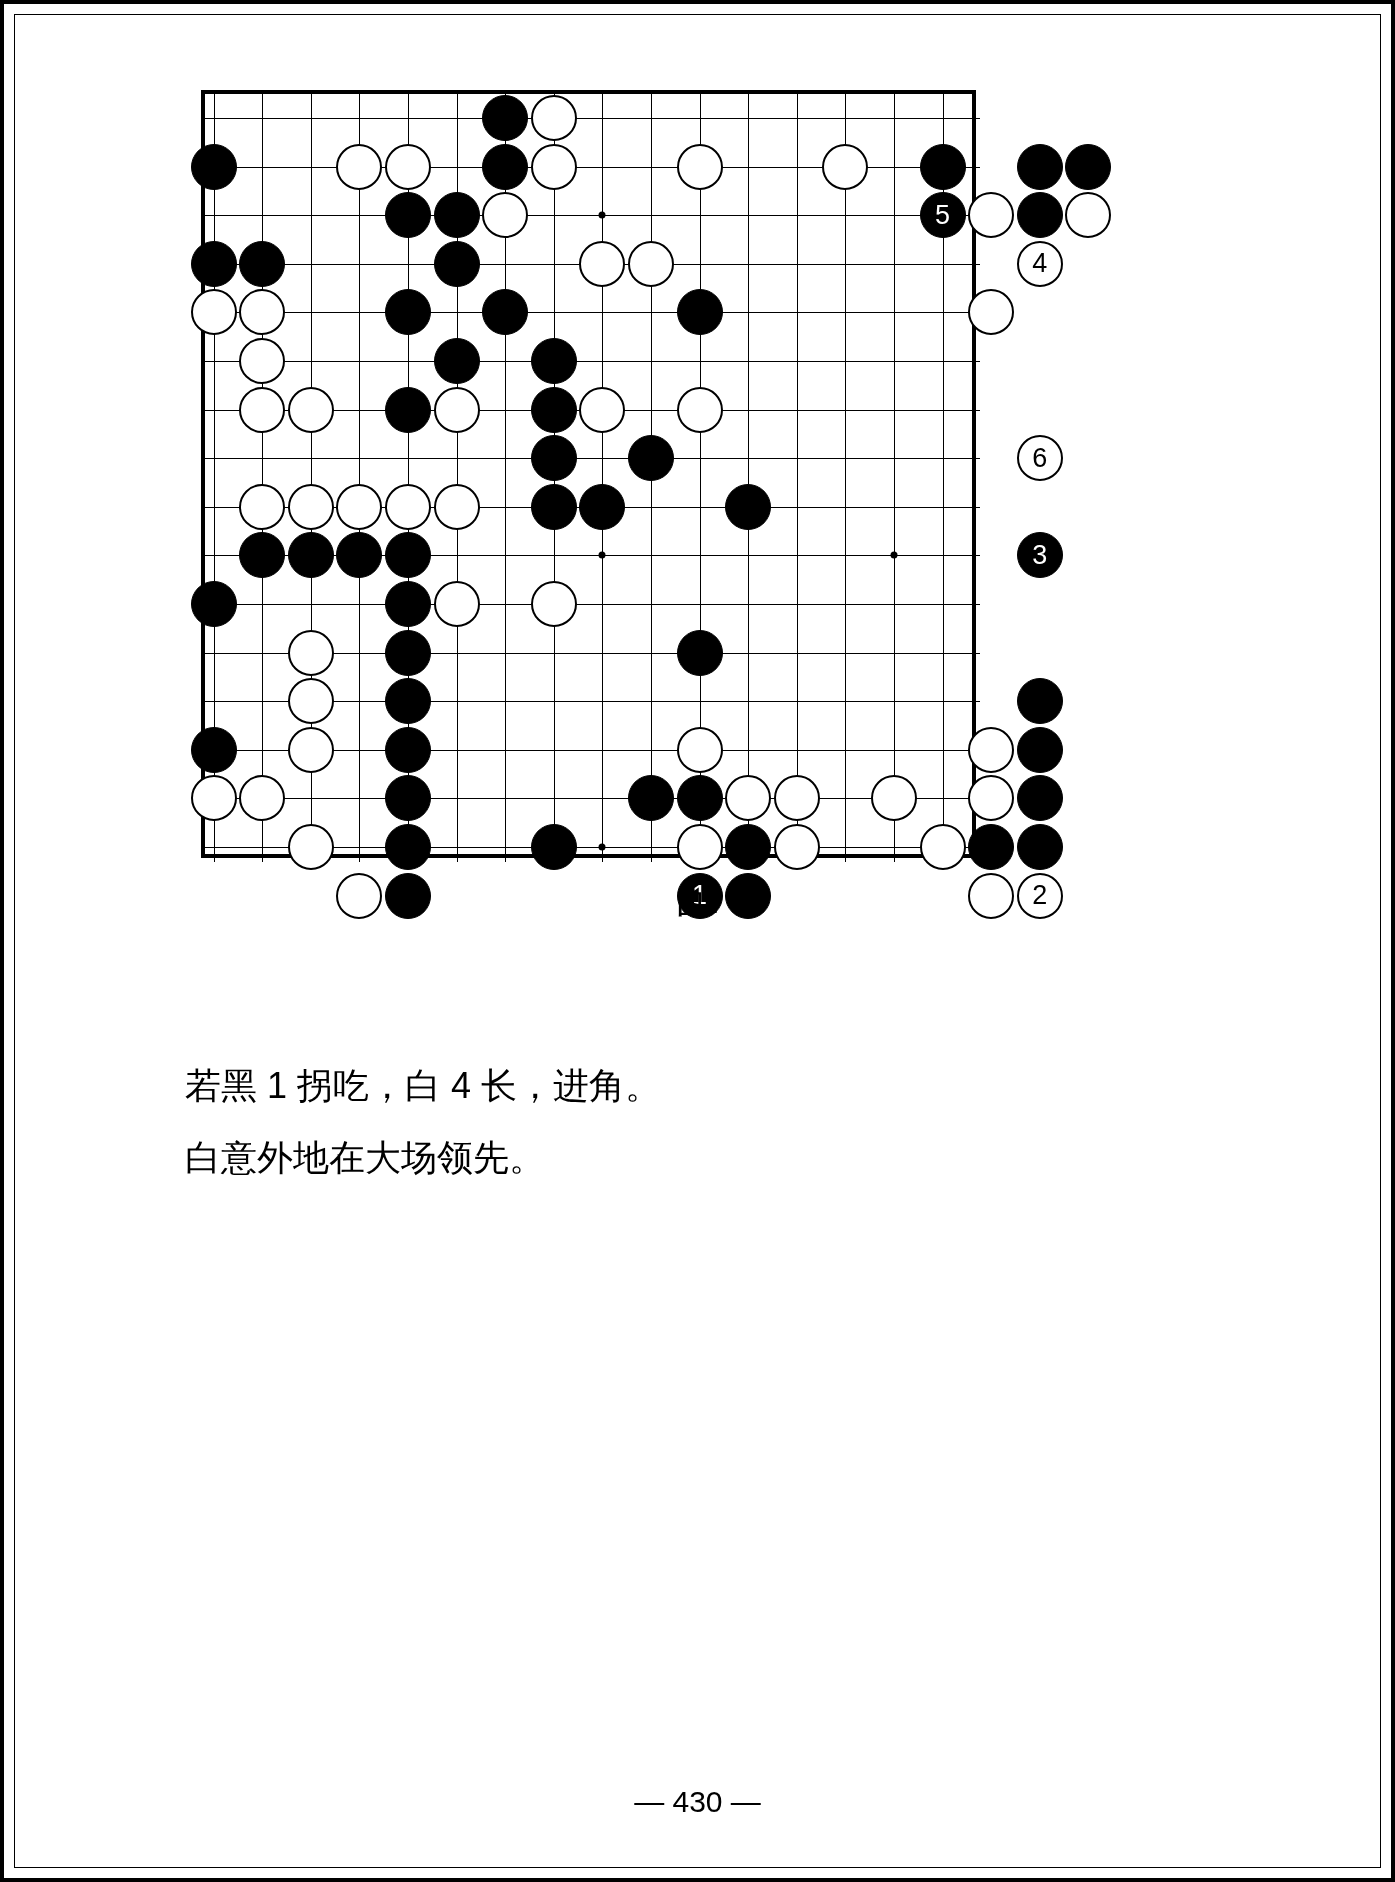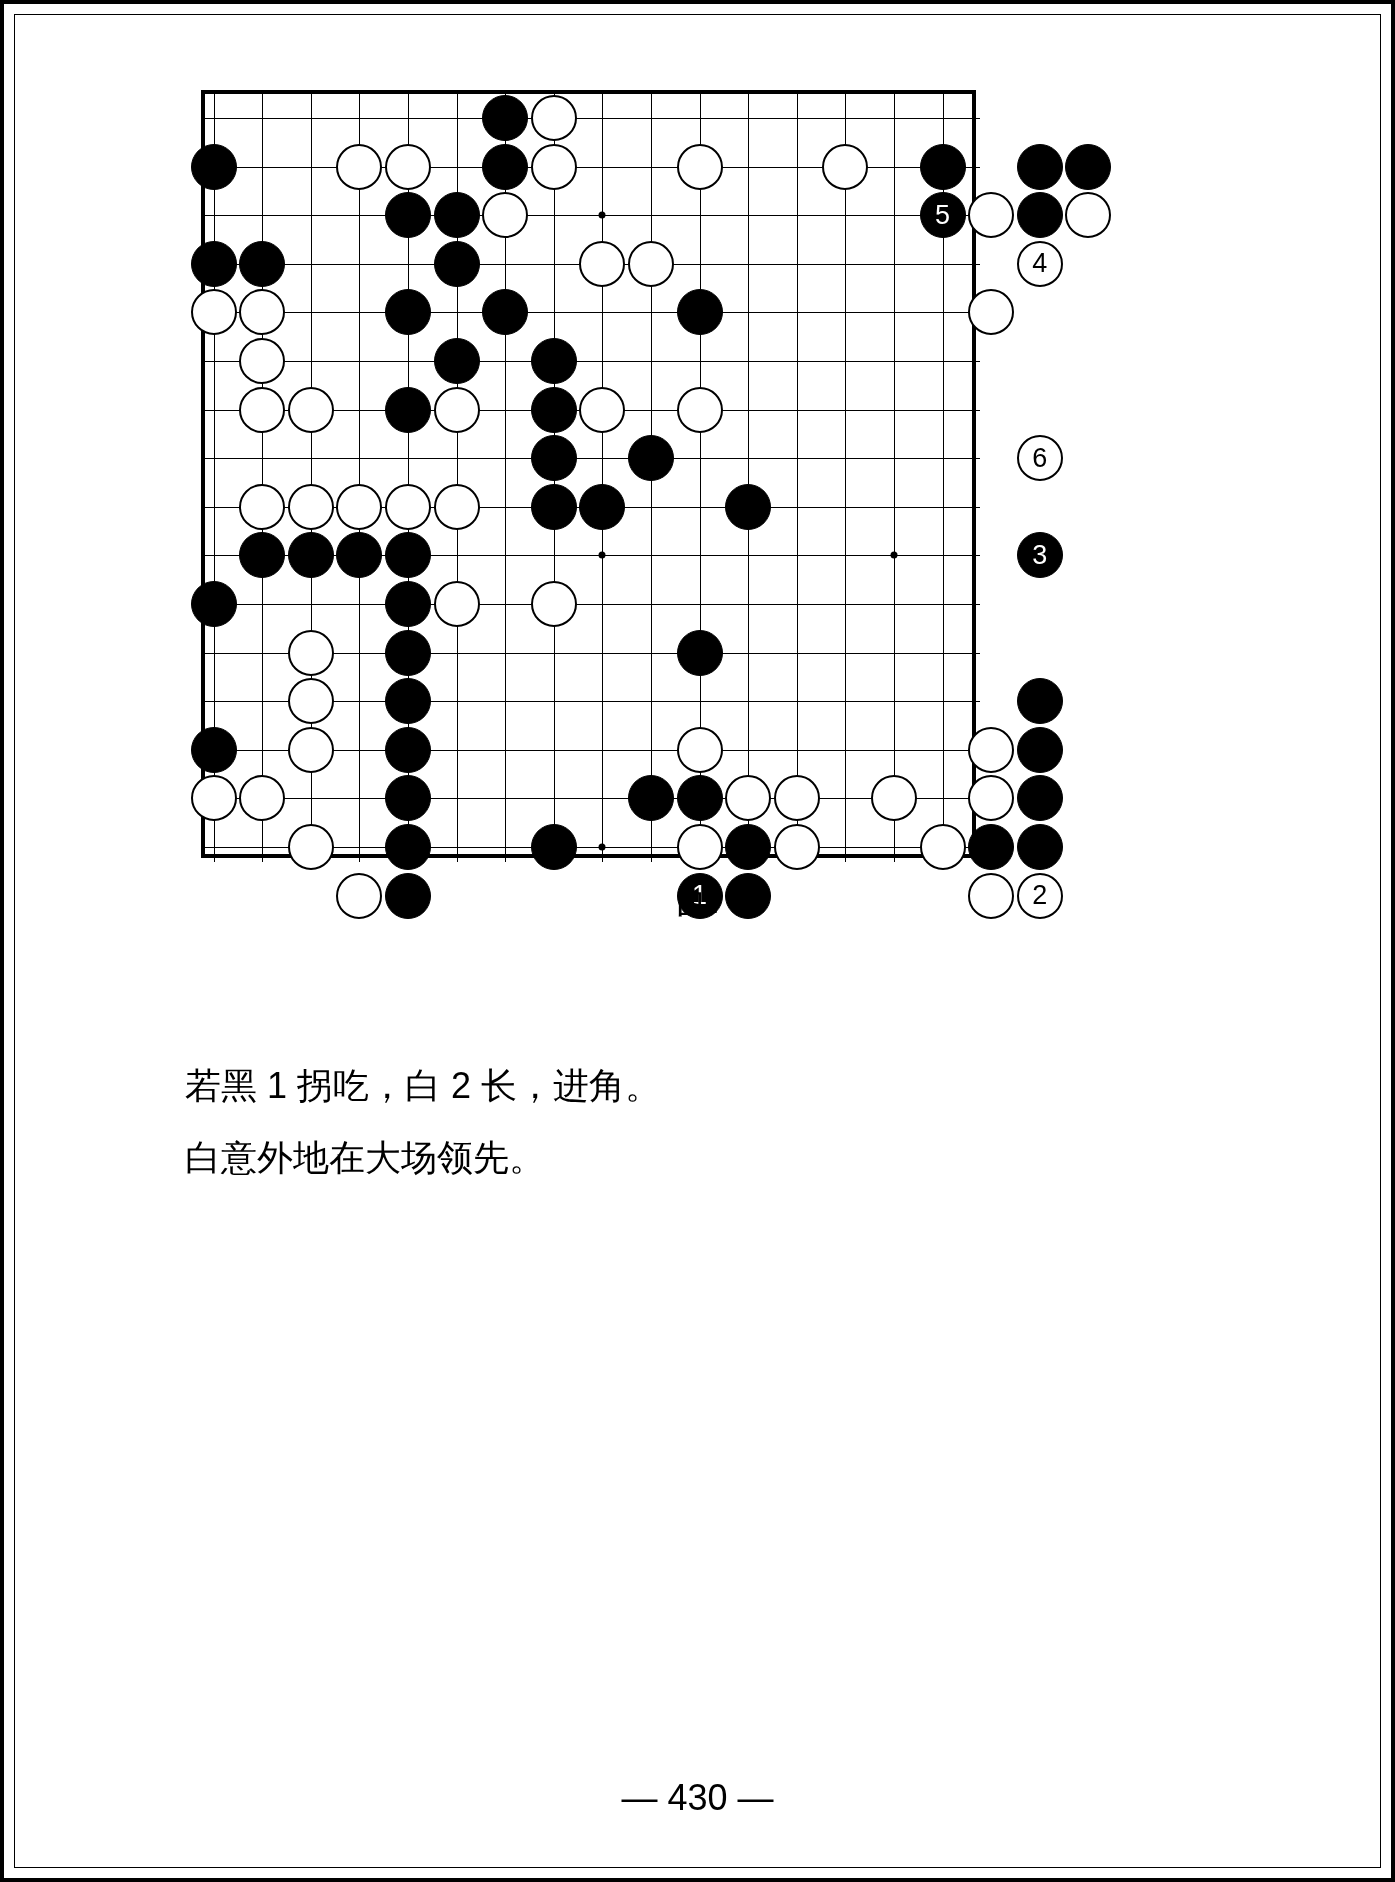--- a/index.html
+++ b/index.html
@@ -118,21 +118,21 @@
     font-size: 36px;
     line-height: 72px;
     font-family: "Liberation Sans", sans-serif;
     white-space: pre;
   }
   #page-number {
     position: absolute;
     left: 0; right: 0;
     bottom: 48px;
     text-align: center;
-    font-size: 36px;
+    font-size: 30px;
     font-family: "Liberation Sans", sans-serif;
     color: #000;
   }
 </style>
 </head>
 <body>
 
 <div id="page">
   <div id="page-inner">
 
@@ -284,19 +284,19 @@
           <div class="stone white" style="left: 786.1px; top: 801.6px;"></div>
           <div class="stone white" style="left: 834.7px; top: 801.6px;">
             <span>2</span>
           </div>
         </div>
     </div>
 
     <div id="fig-label">图2</div>
 
     <div id="body-text">
-      <div class="para">若黑 1 拐吃，白 2 长，进角。</div>
+      <div class="para">若黑 1 拐吃，白 4 长，进角。</div>
       <div class="para">白意外地在大场领先。</div>
     </div>
 
     <div id="page-number">— 430 —</div>
   </div>
 </div>
 
 </body></html>

